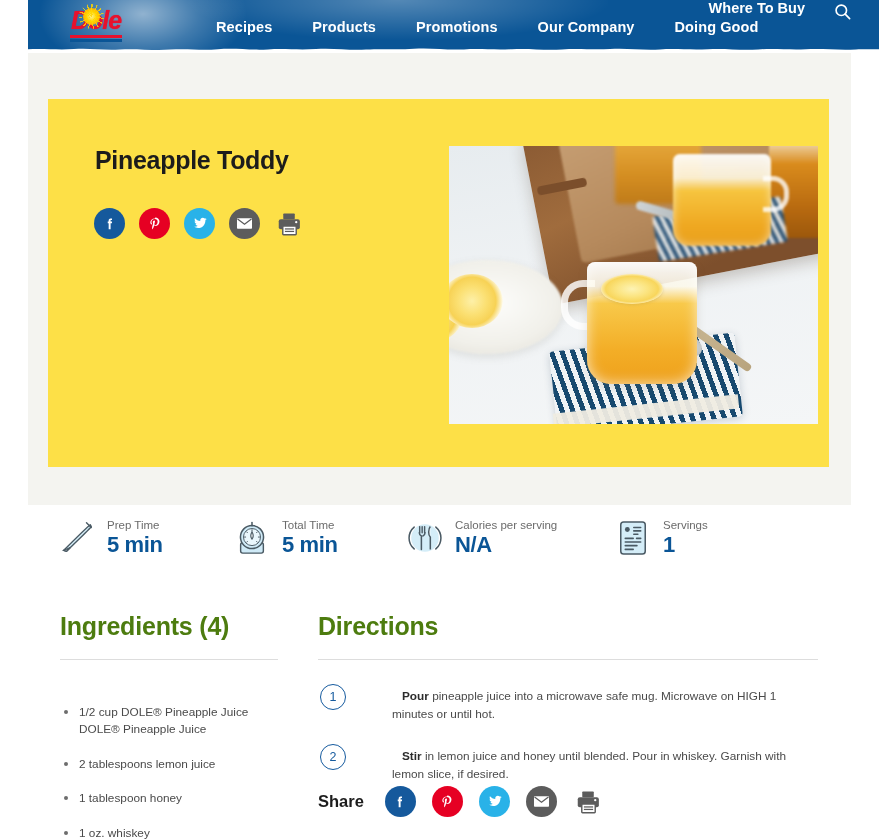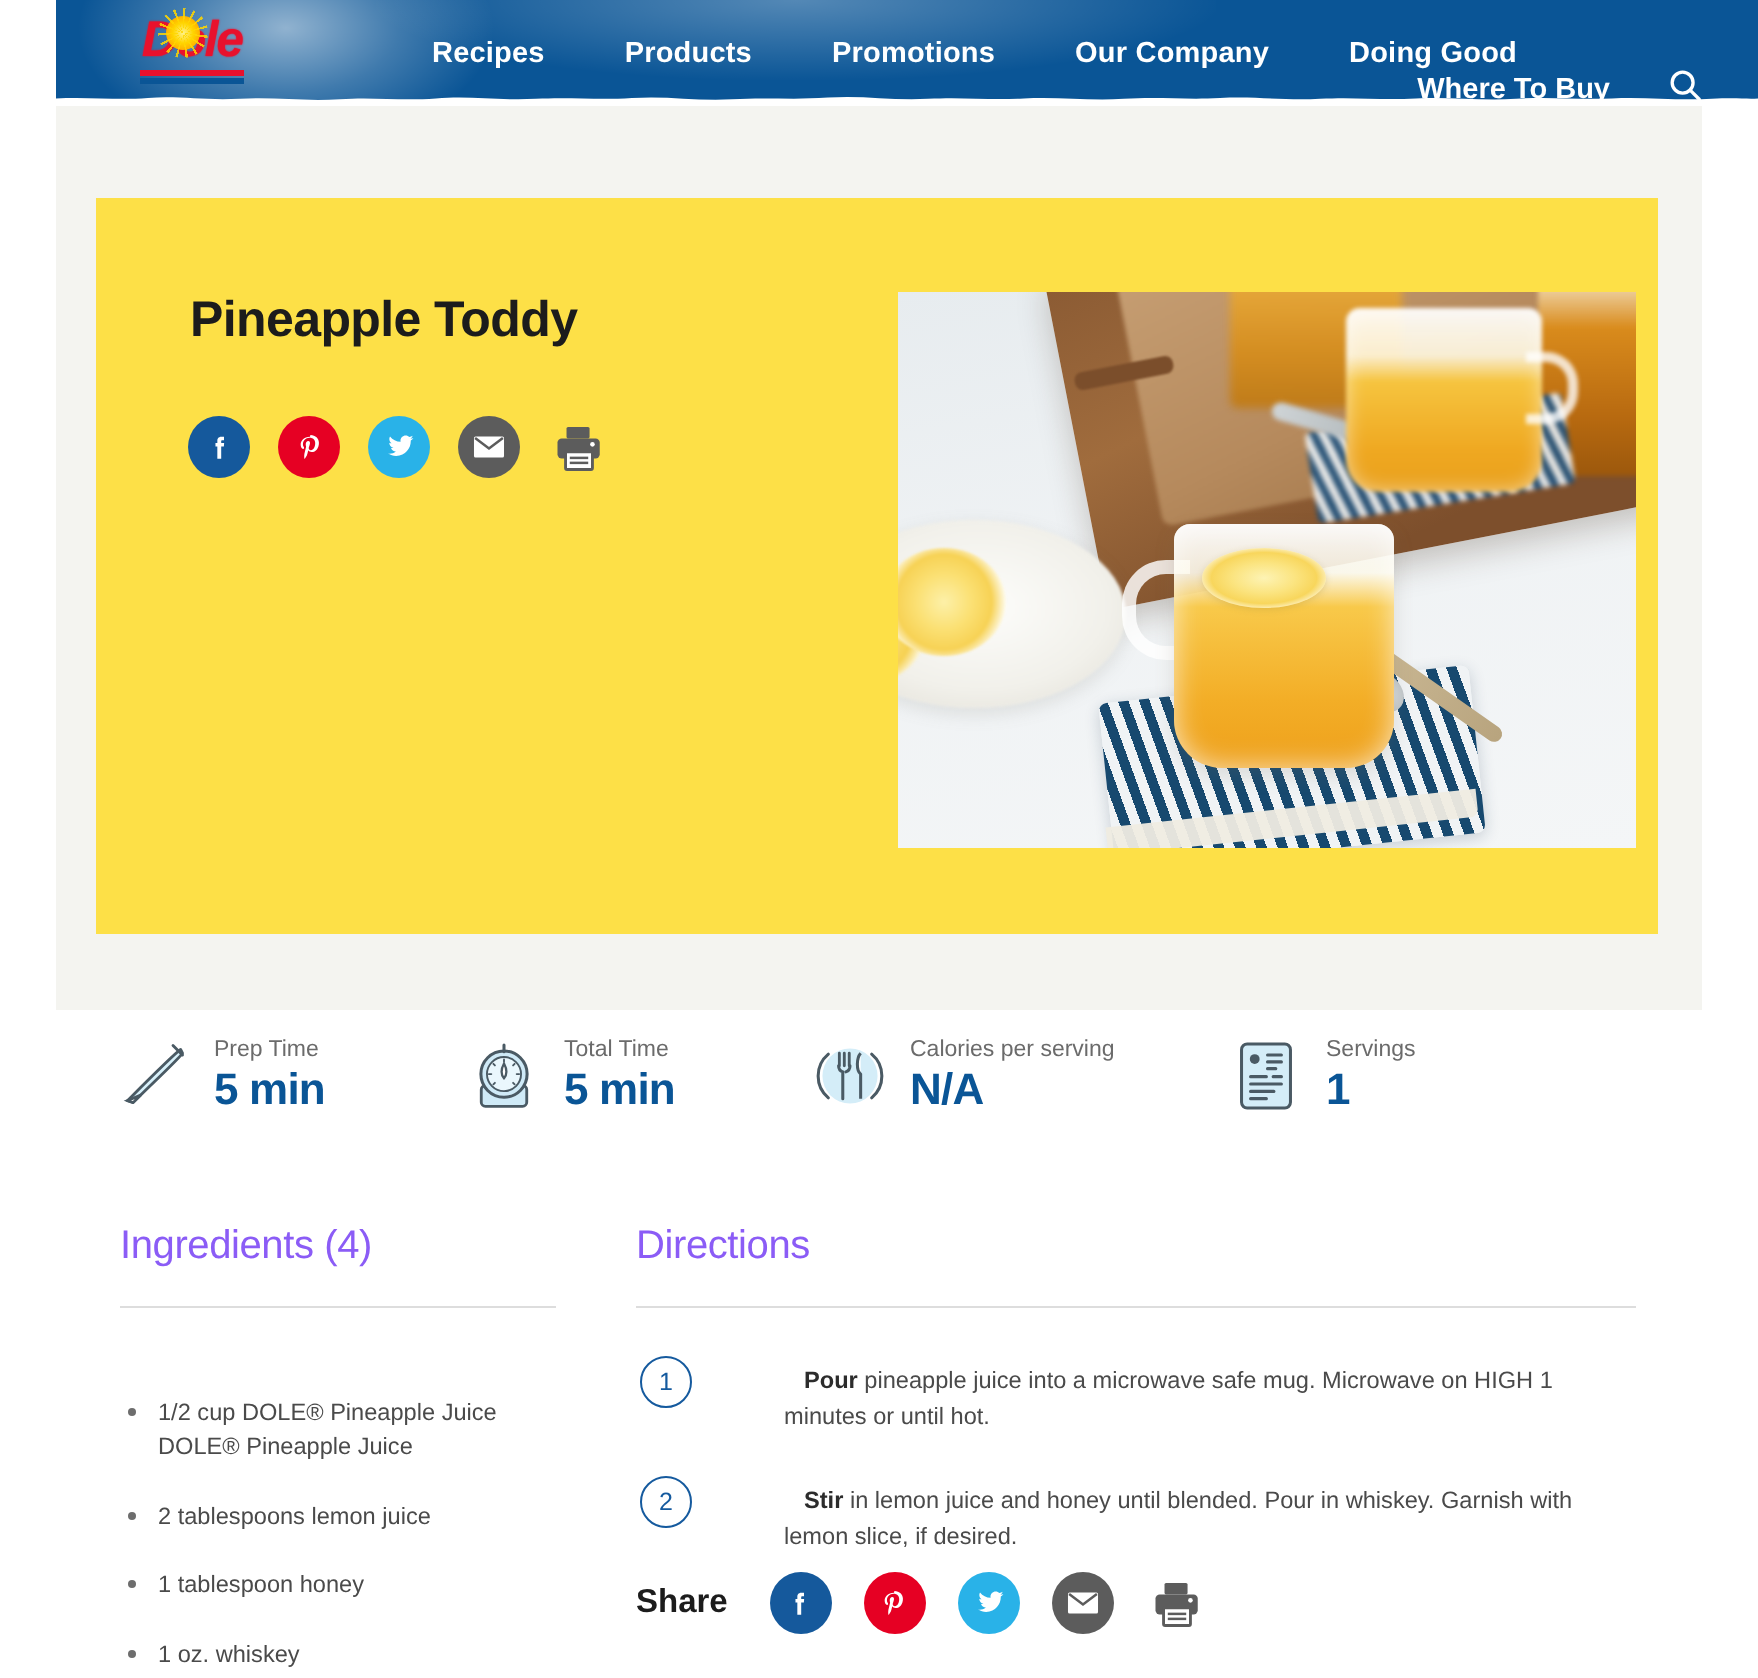--- a/index.html
+++ b/index.html
@@ -73,21 +73,21 @@
   .logo-bars { width: 52px; margin-top: 2px; }
   .logo-bar-red { height: 3px; background: #e8112d; }
   .logo-bar-blue { height: 3px; background: #0a5596; margin-top: 1px; }
 
   .nav-links { position: absolute; left: 168px; top: 0; height: 53px; display: flex; align-items: center; gap: 0; }
   .nav-link {
     color: #ffffff; font-size: 14.5px; font-weight: bold;
     padding: 0 20px; white-space: nowrap; cursor: pointer;
     letter-spacing: 0.1px;
   }
-  .nav-right { position: absolute; right: 26px; top: 0; height: 53px; display: flex; align-items: flex-end; gap: 26px; }
+  .nav-right { position: absolute; right: 26px; top: 0; height: 53px; display: flex; align-items: flex-start; gap: 26px; }
   .nav-wtb { color: #ffffff; font-size: 14.5px; font-weight: bold; white-space: nowrap; cursor: pointer; }
   .search-btn { width: 22px; height: 22px; cursor: pointer; display: flex; align-items: center; justify-content: center; }
 
   .torn-edge {
     position: absolute; left: 0; bottom: 0; width: 851px; height: 13px;
     pointer-events: none;
   }
 
   
   .page-bg {
@@ -228,21 +228,21 @@
   .stat { display: flex; align-items: center; gap: 11px; position: absolute; }
   .stat-ico { width: 38px; height: 40px; flex: none; display: flex; align-items: center; justify-content: center; }
   .stat-txt { display: flex; flex-direction: column; gap: 1px; }
   .stat-label { font-size: 11.5px; color: #6b6b6b; line-height: 1.1; }
   .stat-value { font-size: 22px; font-weight: bold; color: #0a5596; line-height: 1.12; letter-spacing: -0.4px; }
 
   
   .col-ing { position: absolute; left: 60px; top: 612px; width: 218px; }
   .col-dir { position: absolute; left: 318px; top: 612px; width: 500px; }
 
-  .sec-head { font-size: 20px; font-weight: normal; color: #8b5cf6; letter-spacing: -0.2px; }
+  .sec-head { font-size: 25px; font-weight: bold; color: #4d7c0f; letter-spacing: -0.2px; }
   .sec-rule { height: 1px; background: #dddddd; margin-top: 18px; }
 
   .ing-list { list-style: none; margin-top: 44px; }
   .ing-item {
     position: relative; padding-left: 19px; margin-bottom: 17px;
     font-size: 11.8px; color: #4a4a4a; line-height: 1.48;
   }
   .ing-item::before {
     content: ""; position: absolute; left: 4px; top: 6px;
     width: 4px; height: 4px; border-radius: 50%; background: #6d6d6d;

